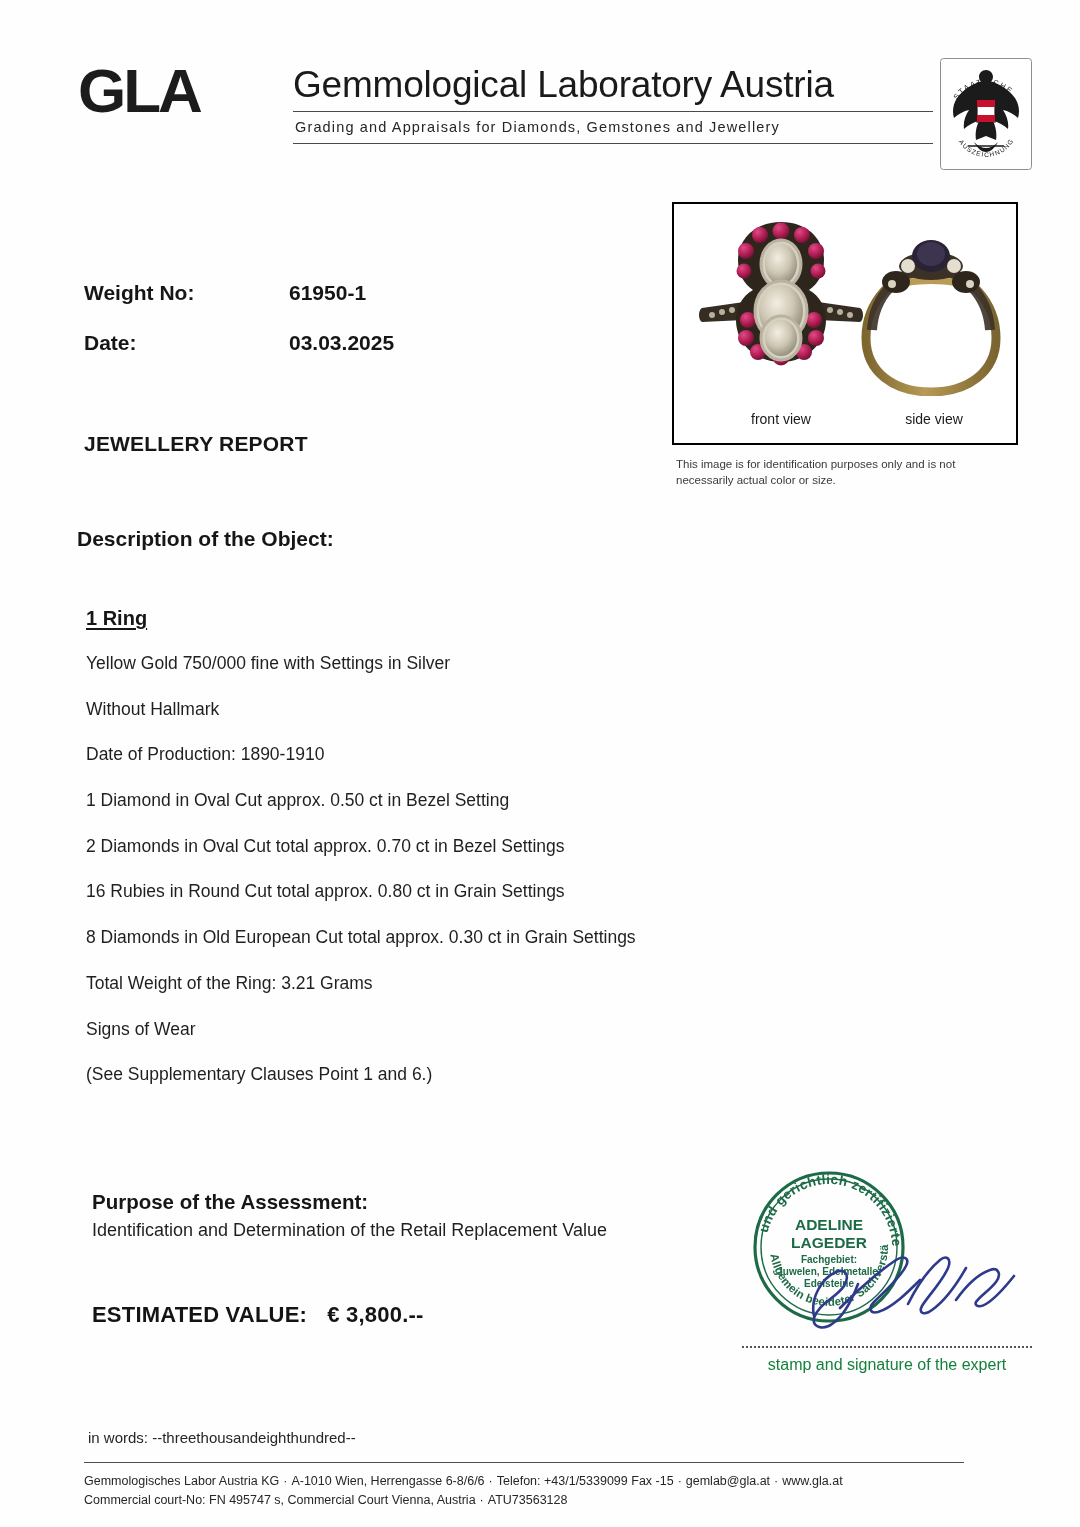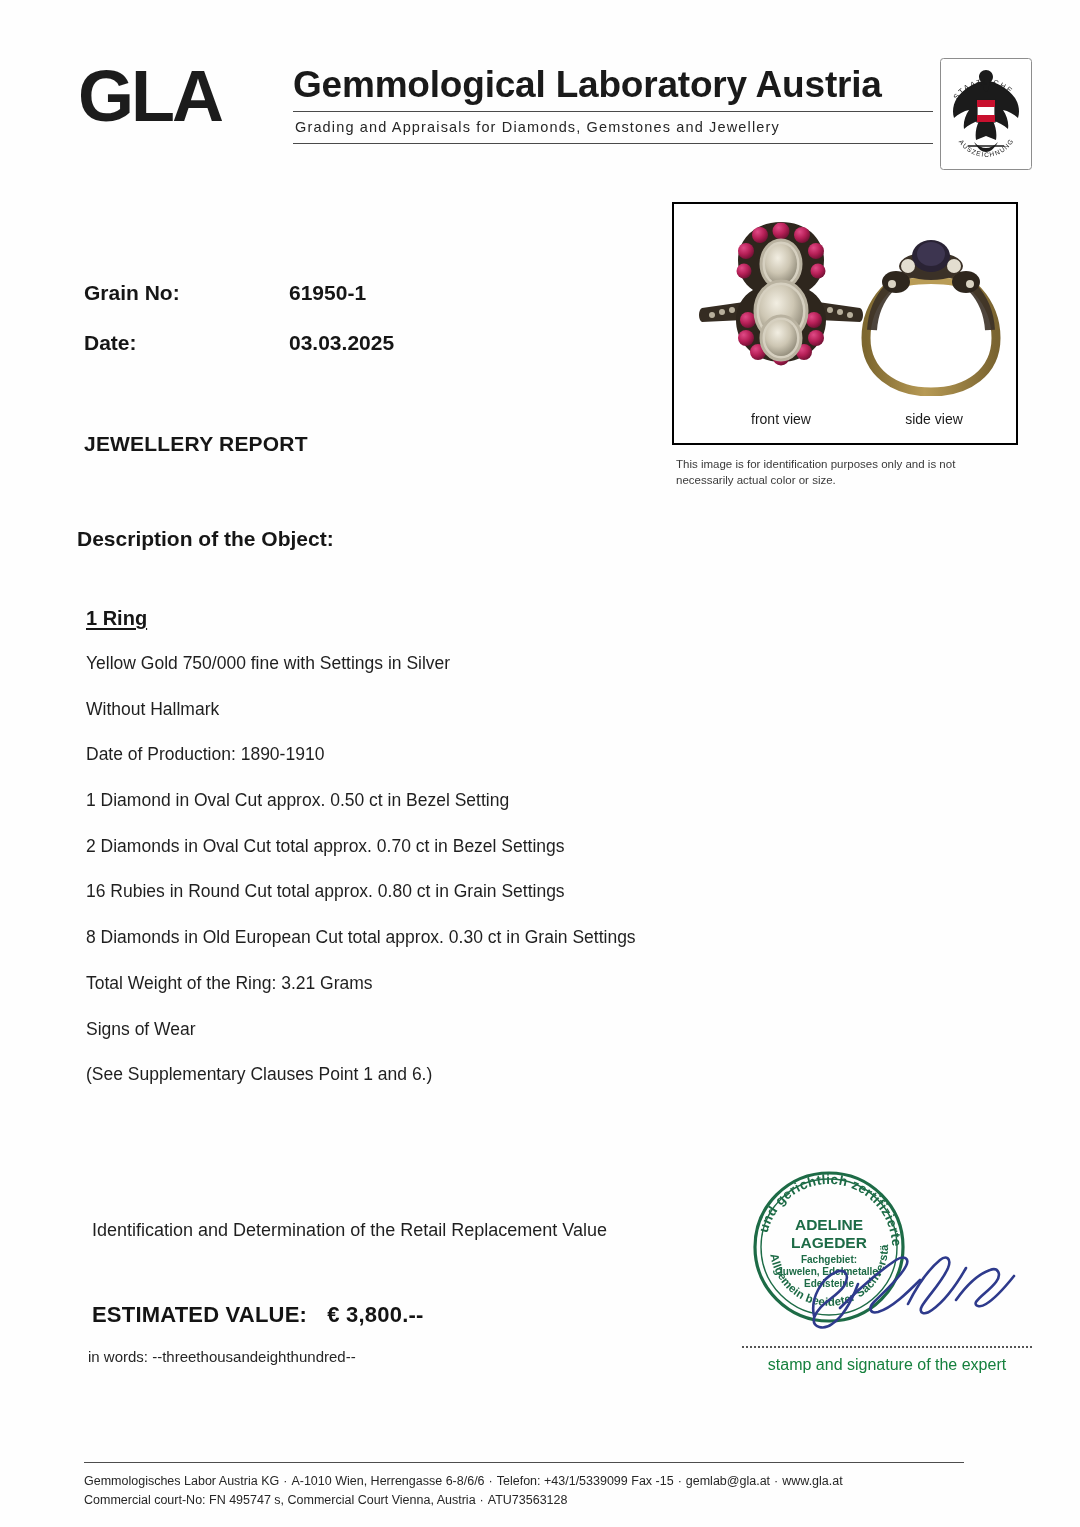--- a/index.html
+++ b/index.html
@@ -25,37 +25,37 @@
     position: absolute;
     left: 78px;
     top: 58px;
     width: 968px;
     height: 120px;
   }
   .gla-logo {
     position: absolute;
     left: 0;
     top: 2px;
-    font-size: 72px;
+    font-size: 62px;
     font-weight: bold;
     letter-spacing: -3px;
     line-height: 1;
     color: #1c1c1c;
     font-family: "Liberation Sans", sans-serif;
     text-align: right;
   }
   .header-right {
     position: absolute;
     left: 215px;
     top: 6px;
     width: 640px;
   }
   .lab-name {
     font-size: 37px;
-    font-weight: 700;
+    font-weight: 400;
     color: #1a1a1a;
     line-height: 1.12;
     white-space: nowrap;
     letter-spacing: -0.2px;
   }
   .rule {
     height: 1px;
     background: #4a4a4a;
     width: 100%;
   }
@@ -208,21 +208,21 @@
     font-size: 22px;
     font-weight: bold;
     color: #141414;
     letter-spacing: 0.2px;
     text-align: right;
   }
   .est-amount { margin-left: 14px; }
   .in-words {
     position: absolute;
     left: 88px;
-    top: 1348px;
+    top: 1429px;
     font-size: 15px;
     color: #262626;
   }
 
   
   .stamp-area {
     position: absolute;
     left: 742px;
     top: 1168px;
     width: 290px;
@@ -313,21 +313,21 @@
         <textPath href="#arcTop" startOffset="12%">STAATLICHE</textPath>
       </text>
       <text font-family="Liberation Sans, sans-serif" font-size="6.5" letter-spacing="1.2" fill="#1b1b1b">
         <textPath href="#arcBot" startOffset="8%">AUSZEICHNUNG</textPath>
       </text>
     </svg>
   </div>
 
   <div class="meta">
     <div class="meta-row">
-      <div class="meta-label">Grain No:</div>
+      <div class="meta-label">Weight No:</div>
       <div class="meta-value">61950-1</div>
     </div>
     <div class="meta-row">
       <div class="meta-label">Date:</div>
       <div class="meta-value">03.03.2025</div>
     </div>
   </div>
   <div class="doc-type">JEWELLERY REPORT</div>
 
   <div class="photo-box">
@@ -430,20 +430,21 @@
     <div class="desc-line">Date of Production: 1890-1910</div>
     <div class="desc-line">1 Diamond in Oval Cut approx. 0.50 ct in Bezel Setting</div>
     <div class="desc-line">2 Diamonds in Oval Cut total approx. 0.70 ct in Bezel Settings</div>
     <div class="desc-line">16 Rubies in Round Cut total approx. 0.80 ct in Grain Settings</div>
     <div class="desc-line">8 Diamonds in Old European Cut total approx. 0.30 ct in Grain Settings</div>
     <div class="desc-line">Total Weight of the Ring: 3.21 Grams</div>
     <div class="desc-line">Signs of Wear</div>
     <div class="desc-line">(See Supplementary Clauses Point 1 and 6.)</div>
   </div>
 
+  <div class="section-title" id="purpose-title">Purpose of the Assessment:</div>
   <div class="purpose-text">Identification and Determination of the Retail Replacement Value</div>
 
   <div class="estimated-value">
     <span>ESTIMATED VALUE:</span>
     <span class="est-amount">€ 3,800.--</span>
   </div>
   <div class="in-words">in words: --threethousandeighthundred--</div>
 
   <div class="stamp-area">
 

